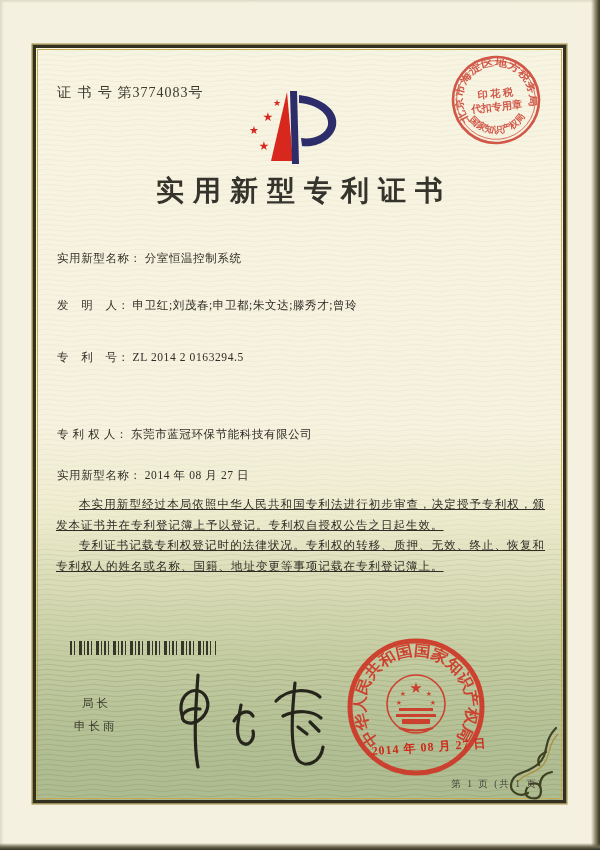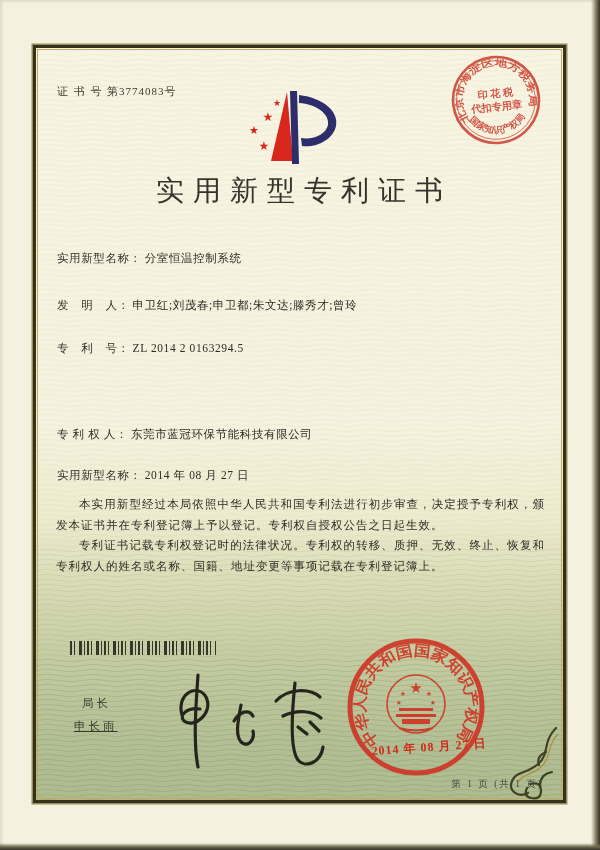--- a/index.html
+++ b/index.html
@@ -13,45 +13,45 @@
   .edge-top{position:absolute;top:0;left:0;width:100%;height:3px;background:linear-gradient(180deg,#dcd8c6,rgba(220,216,198,0));}
   .edge-left{position:absolute;top:0;left:0;width:4px;height:100%;background:linear-gradient(90deg,#ddd9c7,rgba(221,217,199,0));}
 
   
   .frame{position:absolute;left:33px;top:45px;width:533px;height:758px;box-sizing:border-box;
     border:3px solid #32301f;box-shadow:0 0 0 1.5px #9c8c52;
     background:linear-gradient(180deg,#f8f4e2 0%,#f6f2df 50%,#eeeccf 62%,#dcdeba 70%,#c6cda3 80%,#b3bf94 92%,#adbb90 100%);}
   .gold-line{position:absolute;inset:1px;border:1px solid #c9ab55;pointer-events:none;}
   .waves{position:absolute;inset:0;width:100%;height:100%;pointer-events:none;}
 
-  .cert-no{position:absolute;left:21px;top:36px;font-size:11px;letter-spacing:1.5px;color:#3a382f;}
+  .cert-no{position:absolute;left:21px;top:36px;font-size:14px;letter-spacing:1.5px;color:#3a382f;}
   .cert-no .num{margin-left:4px;letter-spacing:1px;}
 
   .logo{position:absolute;left:210px;top:40px;width:100px;height:84px;}
 
   .tax-stamp{position:absolute;left:414px;top:6px;width:92px;height:92px;opacity:.88;transform:rotate(-6deg);}
 
   .title{position:absolute;left:0;top:124px;width:100%;text-align:center;
-    font-size:28px;font-weight:400;letter-spacing:9px;color:#35342c;text-indent:9px;}
+    font-size:28px;font-weight:700;letter-spacing:9px;color:#35342c;text-indent:9px;}
 
   .field{position:absolute;left:21px;font-size:11.5px;letter-spacing:.6px;color:#2e2c26;white-space:pre;}
   .field .flabel{color:#33312a;}
   .field .fval{margin-left:3px;}
-  .f0{top:203px}.f1{top:250px}.f2{top:293px}.f3{top:337px}.f4{top:379px}.f5{top:420px}
+  .f0{top:203px}.f1{top:250px}.f2{top:302px}.f3{top:337px}.f4{top:379px}.f5{top:420px}
 
   .paras{position:absolute;left:20px;top:446px;width:489px;}
   .paras p{margin:0;font-size:11.5px;line-height:20.5px;letter-spacing:1px;
-    text-align:justify;text-justify:inter-ideograph;text-indent:2em;color:#2f2d26;}
+    text-align:justify;text-justify:inter-ideograph;text-indent:2em;color:#2f2d26;text-decoration:underline;}
 
   .barcode{position:absolute;left:34px;top:593px;width:146px;height:14px;opacity:.85;
     background:repeating-linear-gradient(90deg,#1d1c16 0 2px,transparent 2px 4px,#1d1c16 4px 5px,
       transparent 5px 9px,#1d1c16 9px 12px,transparent 12px 14px,#1d1c16 14px 15px,transparent 15px 17px);}
 
   .director-title{position:absolute;left:46px;top:648px;font-size:11.5px;letter-spacing:3px;color:#3a382d;}
-  .director-name{position:absolute;left:38px;top:671px;font-size:11.5px;letter-spacing:3px;color:#3a382d;text-decoration:underline;}
+  .director-name{position:absolute;left:38px;top:671px;font-size:11.5px;letter-spacing:3px;color:#3a382d;}
   .signature{position:absolute;left:112px;top:615px;width:188px;height:115px;}
 
   .seal{position:absolute;left:309px;top:588px;width:142px;height:142px;opacity:.93;}
   .seal-date{position:absolute;left:318px;top:691px;width:150px;text-align:center;
     font-size:12px;font-weight:700;color:#ce2a1a;letter-spacing:1px;transform:rotate(-4deg);}
 
   .flourish{position:absolute;left:464px;top:676px;width:62px;height:76px;}
 
   .page-footer{position:absolute;left:0;top:730px;width:100%;text-align:right;
     font-size:9.5px;letter-spacing:2px;color:#44443a;transform:translateX(-20px);}

